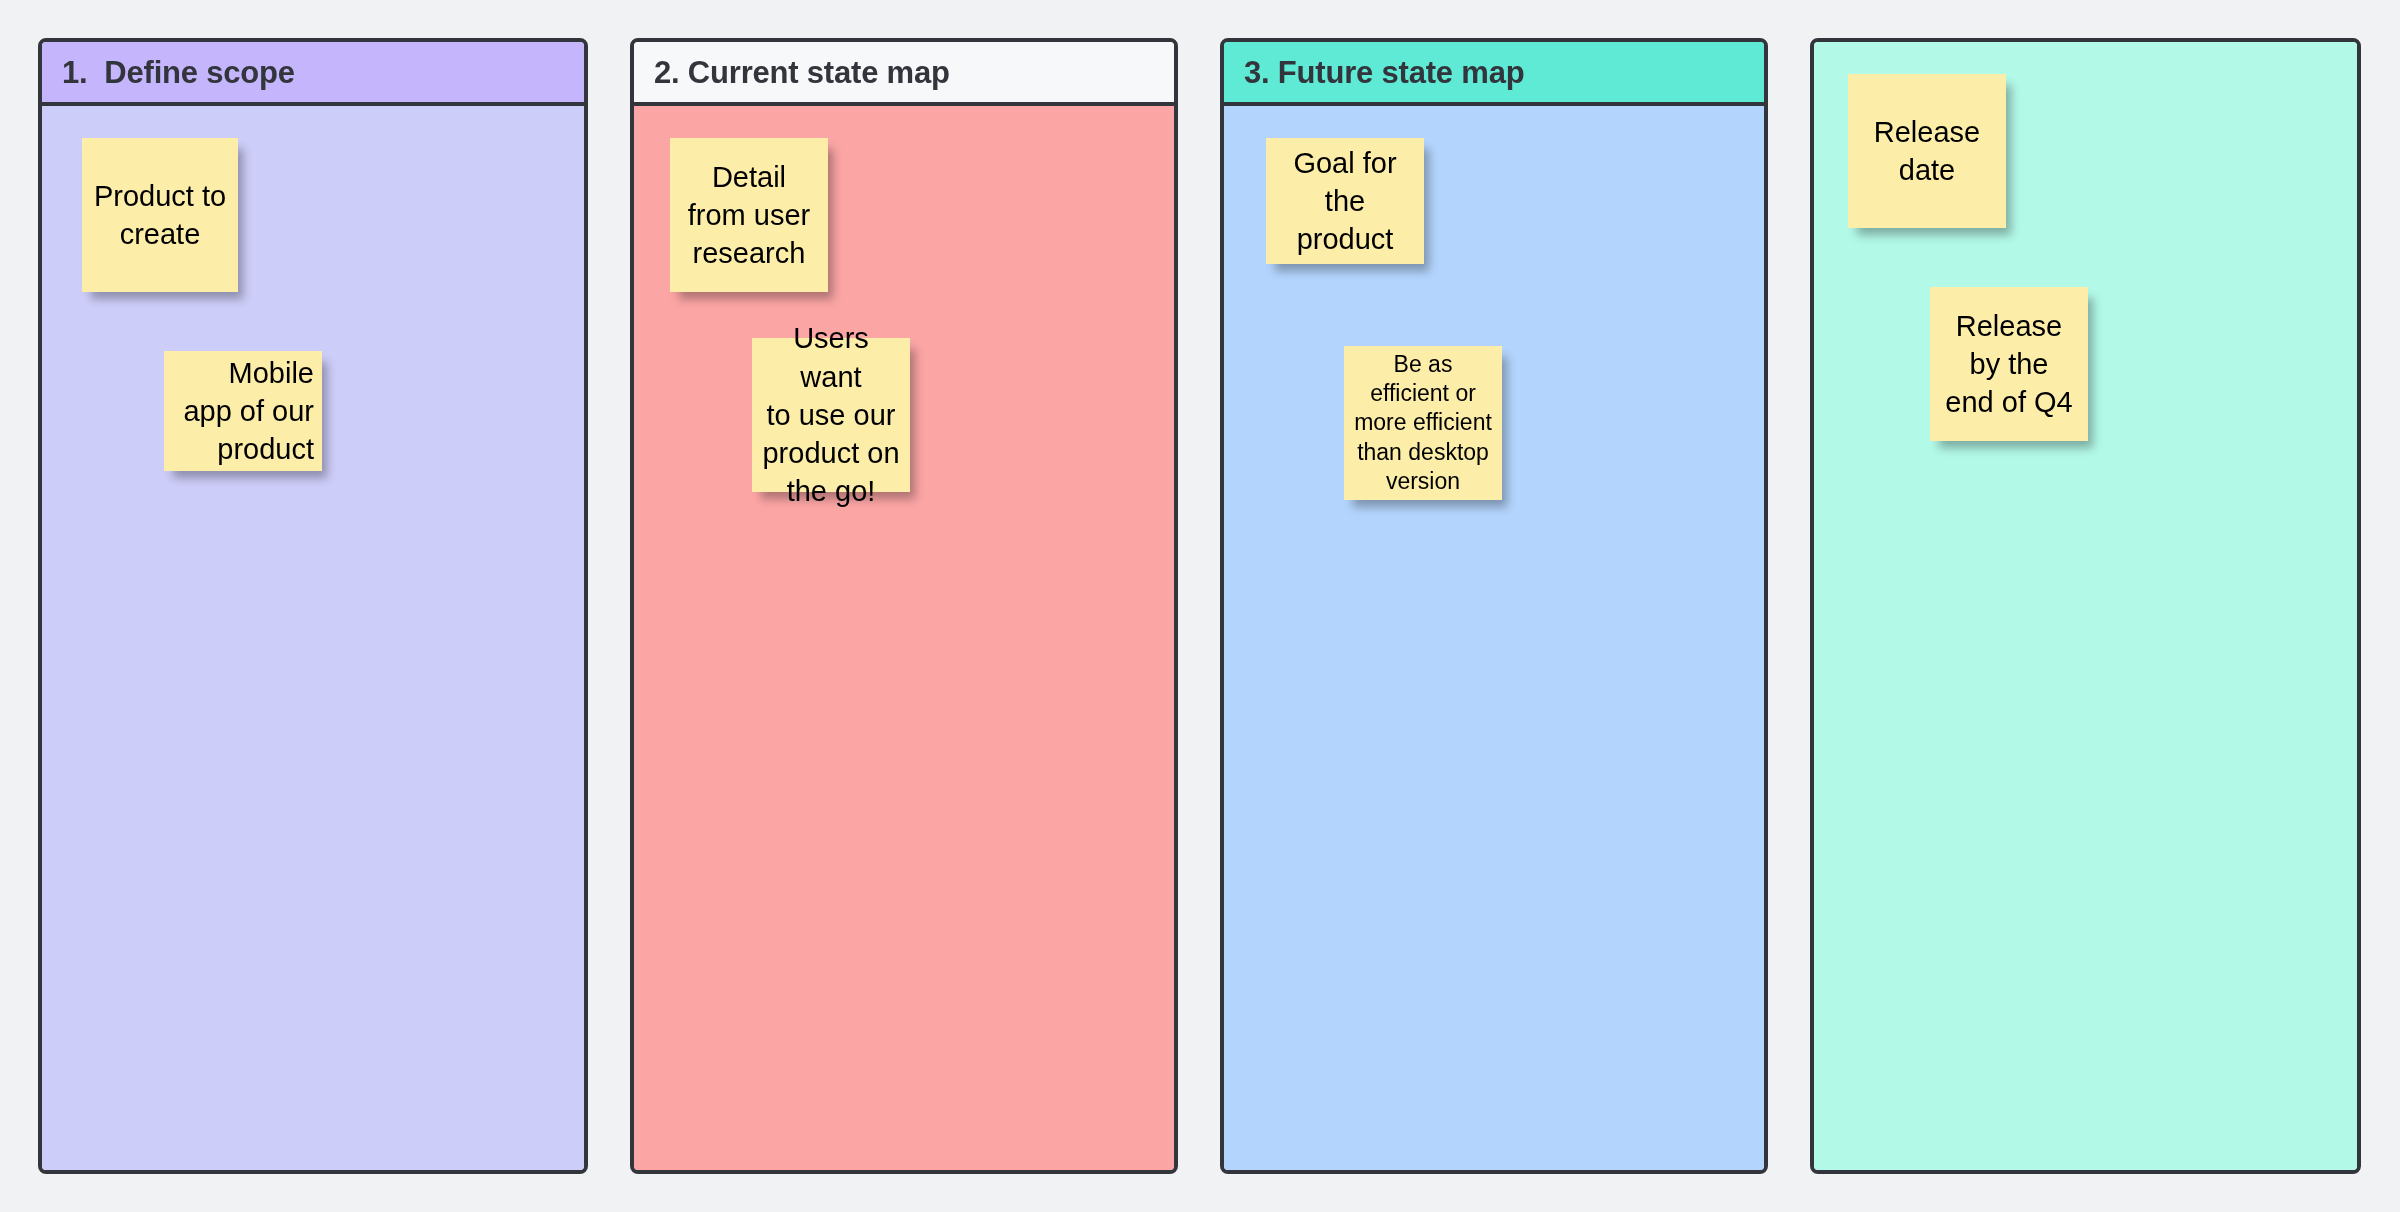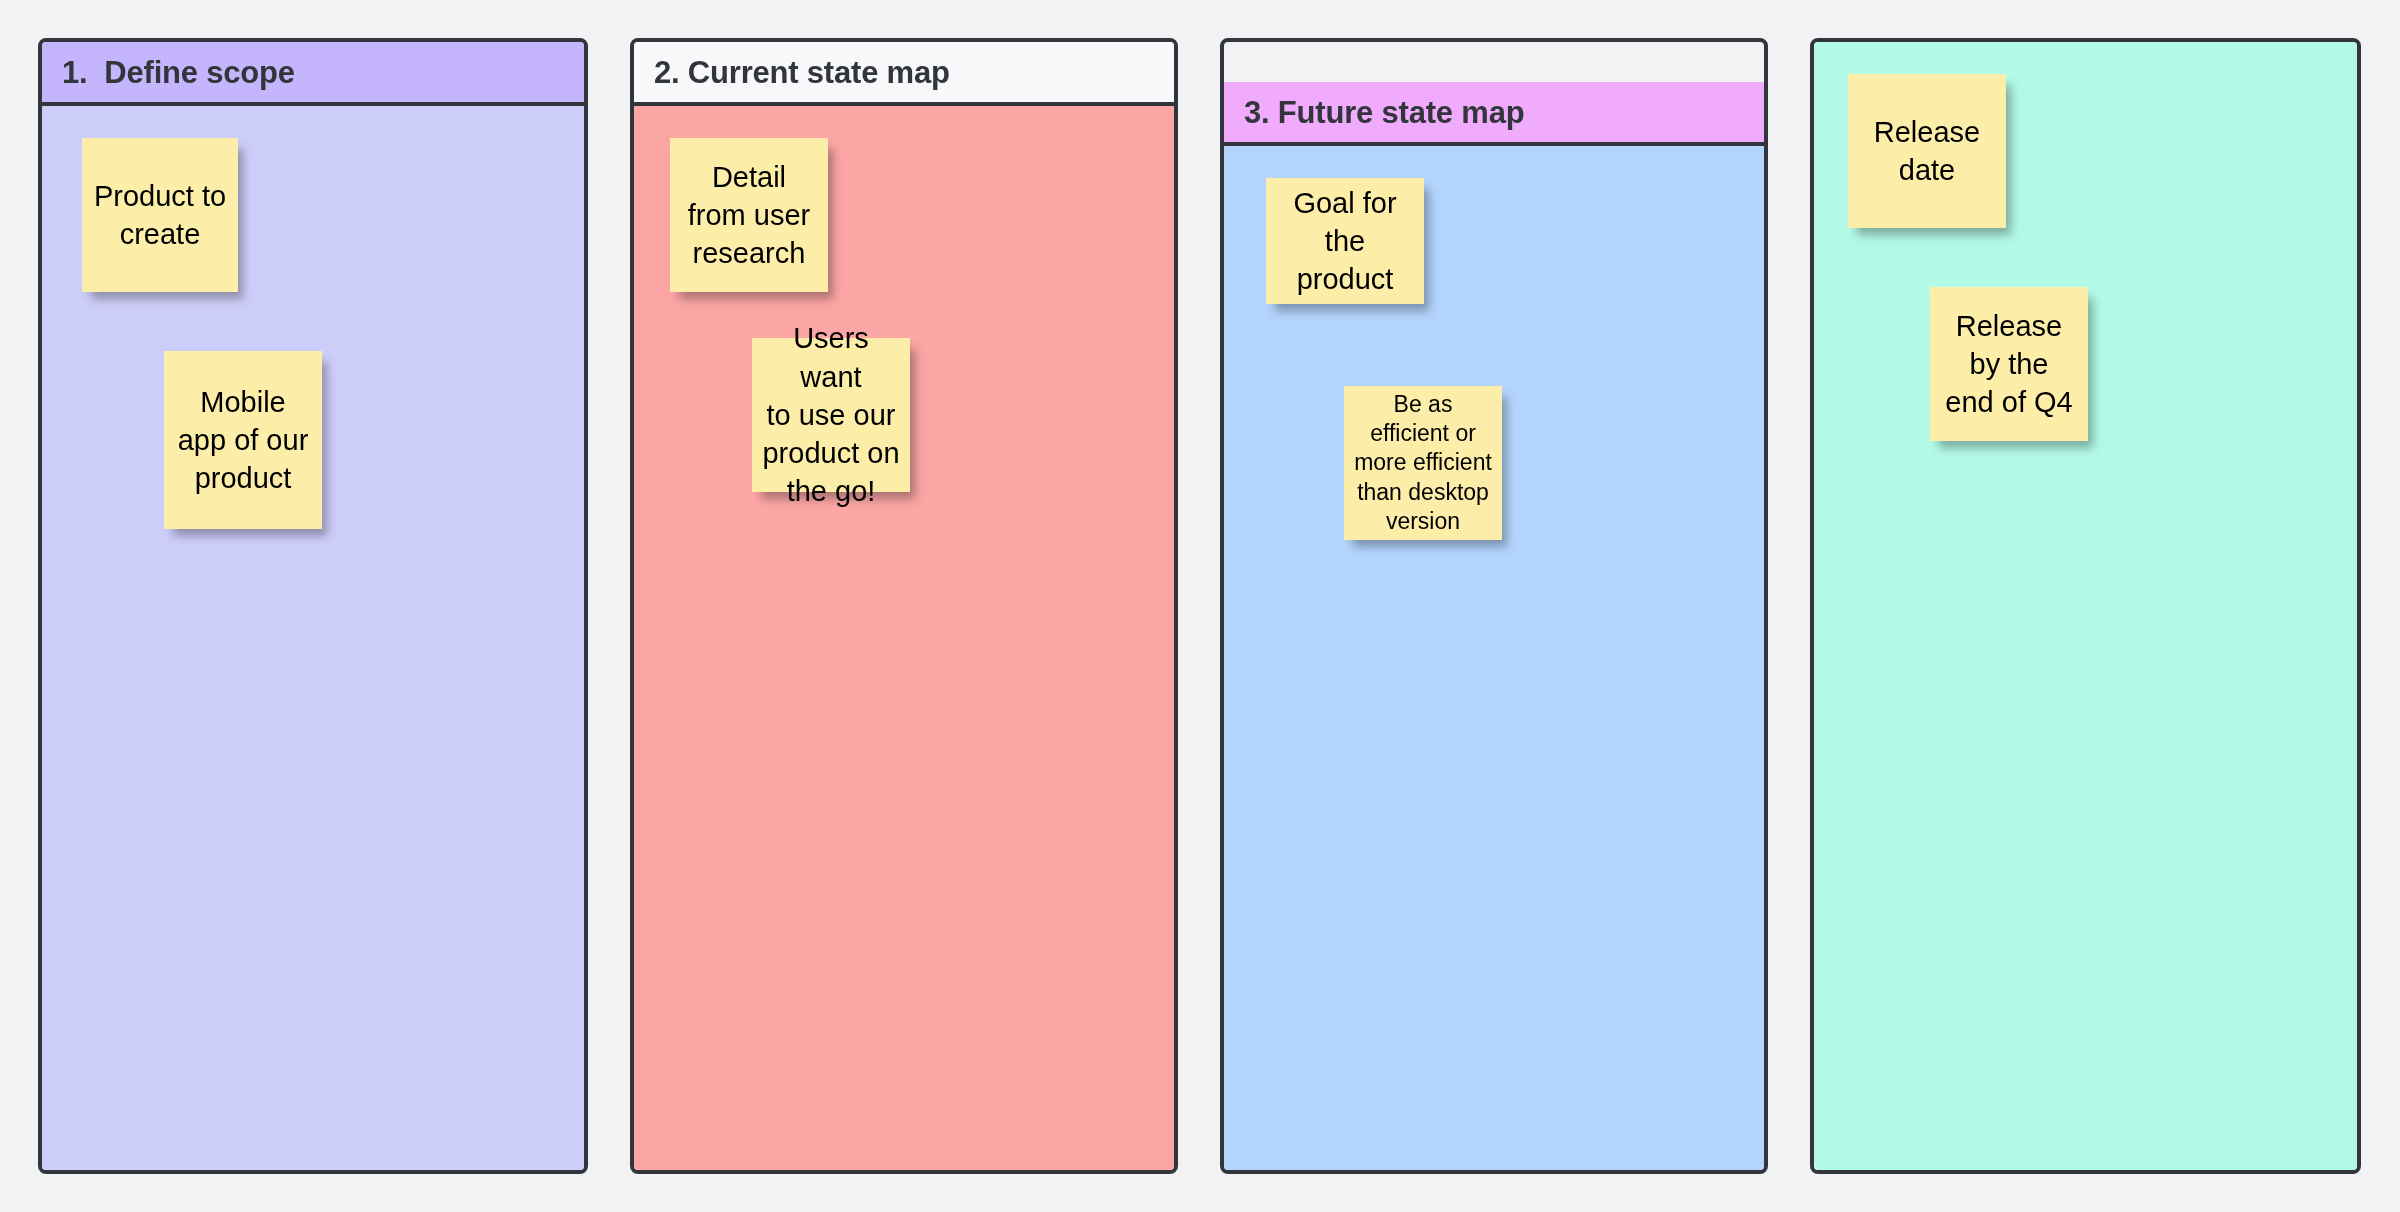--- a/index.html
+++ b/index.html
@@ -87,21 +87,21 @@
 
   <div class="column" style="left: 38px; width: 550px; border-color: rgb(51, 53, 60);">
     <div class="col-header" style="background: #c4b5fd; border-bottom-color: rgb(51, 53, 60);">
       <span class="col-title">1.  Define scope</span>
     </div>
     <div class="col-body" style="background: rgb(205, 205, 249);">
       <div class="note size-lg" style="left: 40px; top: 32px; width: 156px; height: 154px; background: rgb(252, 237, 168);">
         <span class="note-text">Product to
 create</span>
       </div>
-      <div class="note size-lg" style="left: 122px; top: 245px; width: 158px; height: 178px; background: rgb(252, 237, 168);">
+      <div class="note size-lg" style="left: 122px; top: 245px; width: 158px; height: 120px; background: rgb(252, 237, 168); text-align: right;">
         <span class="note-text">Mobile
 app of our
 product</span>
       </div>
     </div>
   </div>
 
   <div class="column" style="left: 630px; width: 548px; border-color: rgb(51, 53, 60);">
     <div class="col-header" style="background: rgb(247, 248, 249); border-bottom-color: rgb(51, 53, 60);">
       <span class="col-title">2. Current state map</span>
@@ -115,21 +115,21 @@
       <div class="note size-lg" style="left: 118px; top: 232px; width: 158px; height: 154px; background: rgb(252, 237, 168);">
         <span class="note-text">Users want
 to use our
 product on
 the go!</span>
       </div>
     </div>
   </div>
 
   <div class="column" style="left: 1220px; width: 548px; border-color: rgb(51, 53, 60);">
-    <div class="col-header" style="background: #f0abfc; border-bottom-color: rgb(51, 53, 60); margin-top: 40px;">
+    <div class="col-header" style="background: #5eead4; border-bottom-color: rgb(51, 53, 60);">
       <span class="col-title">3. Future state map</span>
     </div>
     <div class="col-body" style="background: rgb(179, 212, 252);">
       <div class="note size-lg" style="left: 42px; top: 32px; width: 158px; height: 126px; background: rgb(252, 237, 168);">
         <span class="note-text">Goal for
 the
 product</span>
       </div>
       <div class="note size-sm" style="left: 120px; top: 240px; width: 158px; height: 154px; background: rgb(252, 237, 168);">
         <span class="note-text">Be as

